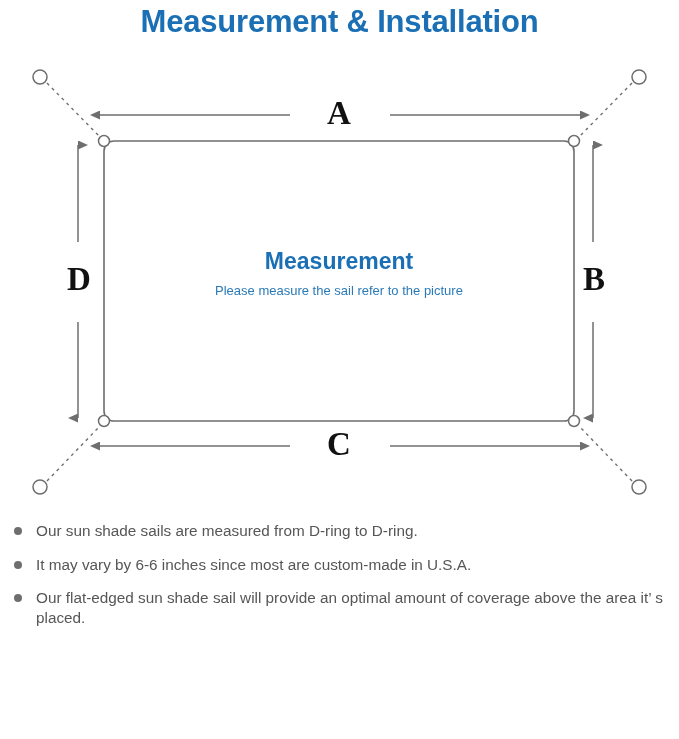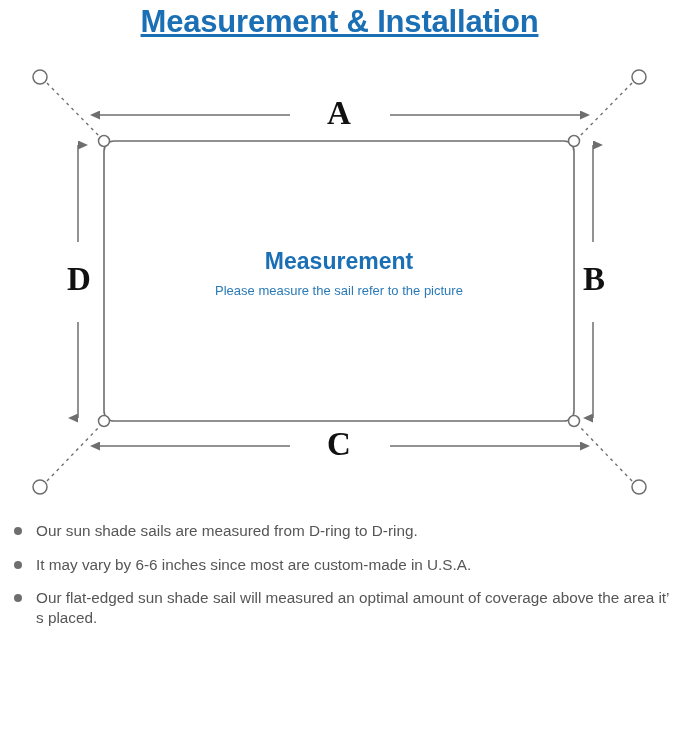--- a/index.html
+++ b/index.html
@@ -23,21 +23,20 @@
     left: 0;
     top: 2px;
     width: 679px;
     text-align: center;
     font-size: 31px;
     font-weight: bold;
     color: #1a6fb5;
     letter-spacing: -0.2px;
     line-height: 40px;
     white-space: nowrap;
-    text-decoration: underline;
   }
 
   #diagram {
     position: absolute;
     left: 0;
     top: 52px;
     width: 679px;
     height: 465px;
   }
   #diagram svg {
@@ -178,15 +177,15 @@
   <li class="bullet-item">
     <span class="bullet-dot"></span>
     <span class="bullet-text">Our sun shade sails are measured from D-ring to D-ring.</span>
   </li>
   <li class="bullet-item">
     <span class="bullet-dot"></span>
     <span class="bullet-text">It may vary by 6-6 inches since most are custom-made in U.S.A.</span>
   </li>
   <li class="bullet-item">
     <span class="bullet-dot"></span>
-    <span class="bullet-text">Our flat-edged sun shade sail will measured an optimal amount of coverage above the area it’ s placed.</span>
+    <span class="bullet-text">Our flat-edged sun shade sail will provide an optimal amount of coverage above the area it’ s placed.</span>
   </li>
 </ul>
 
 </body></html>

